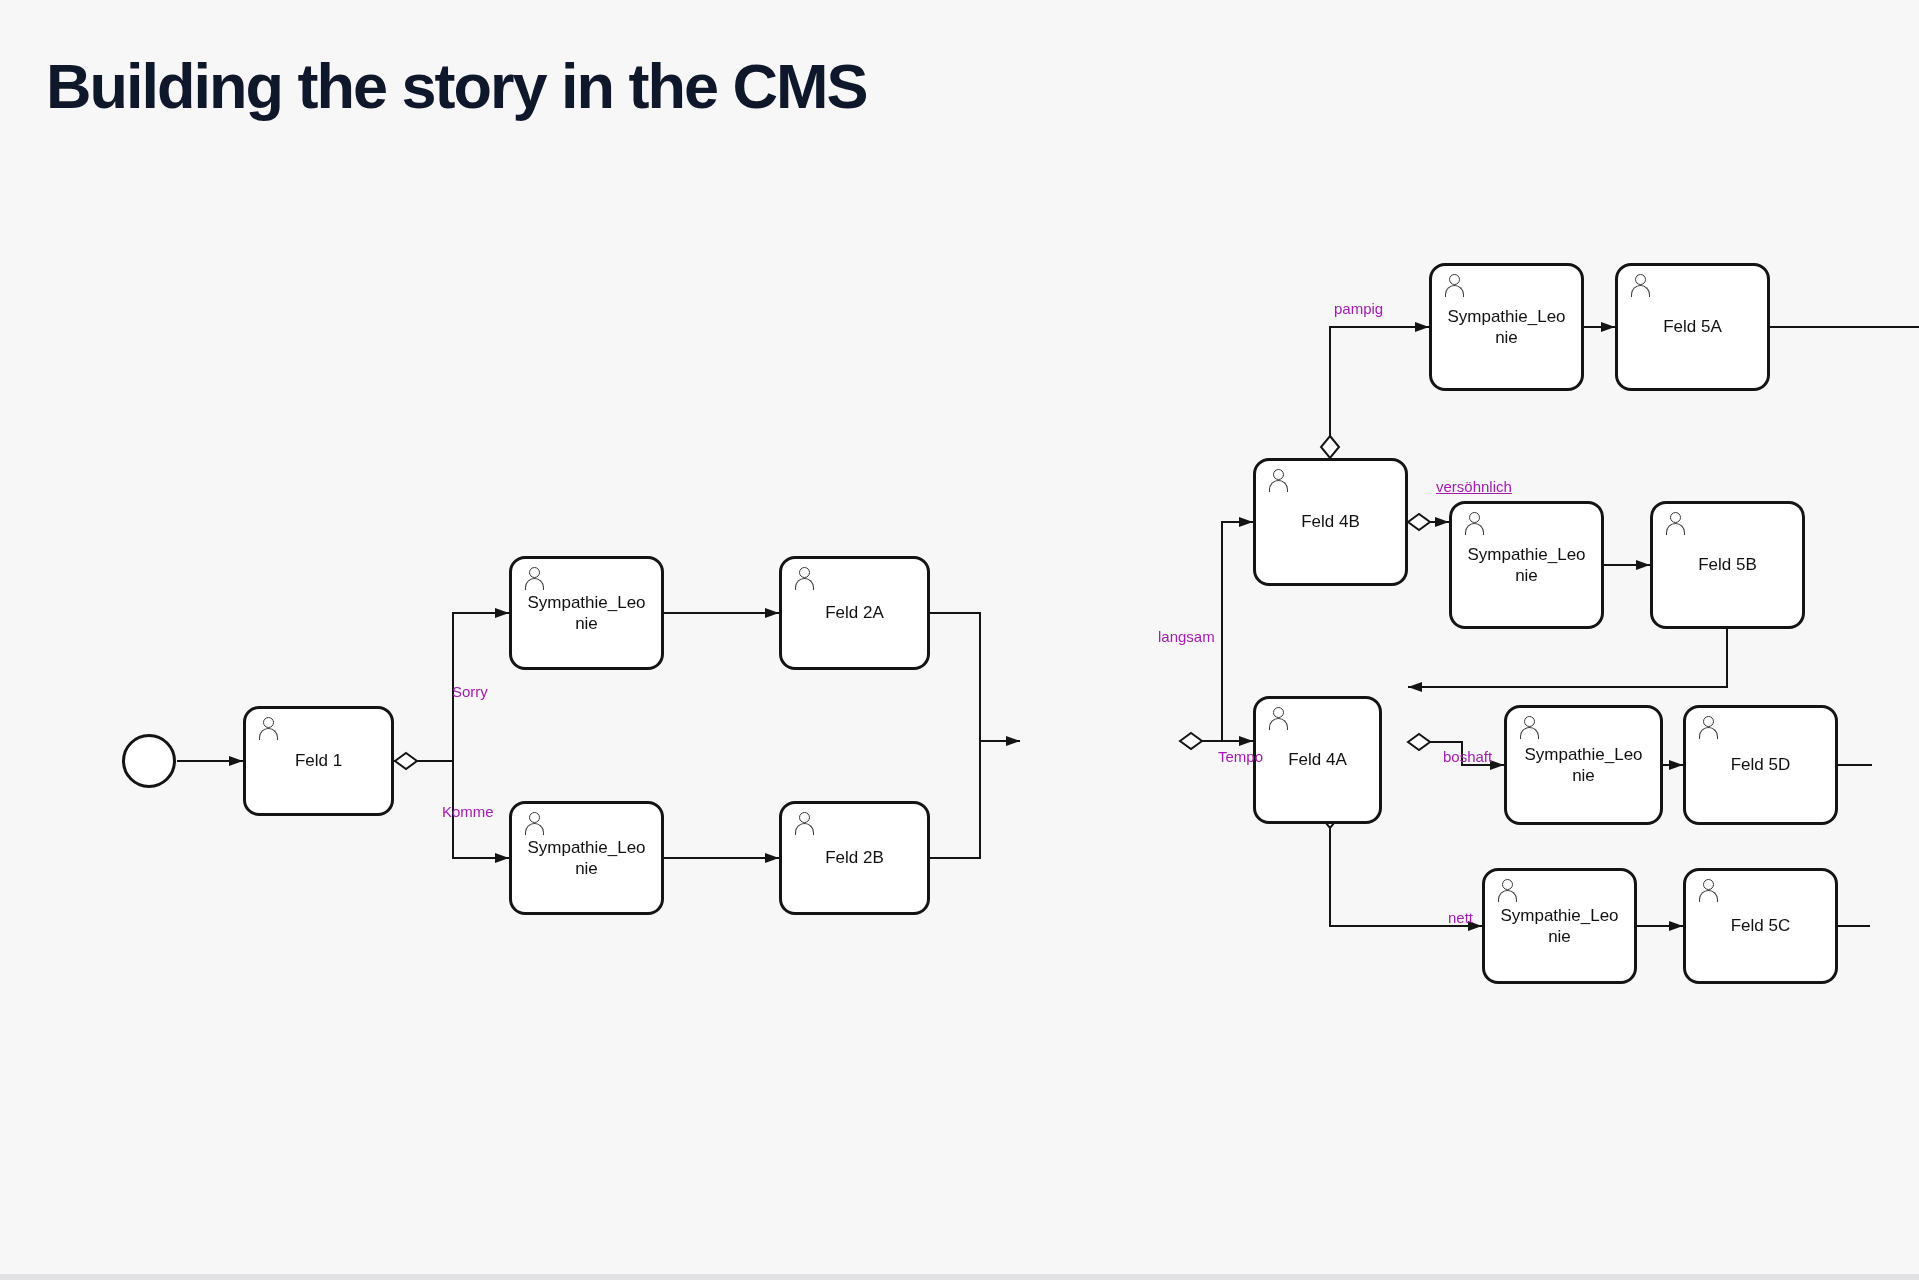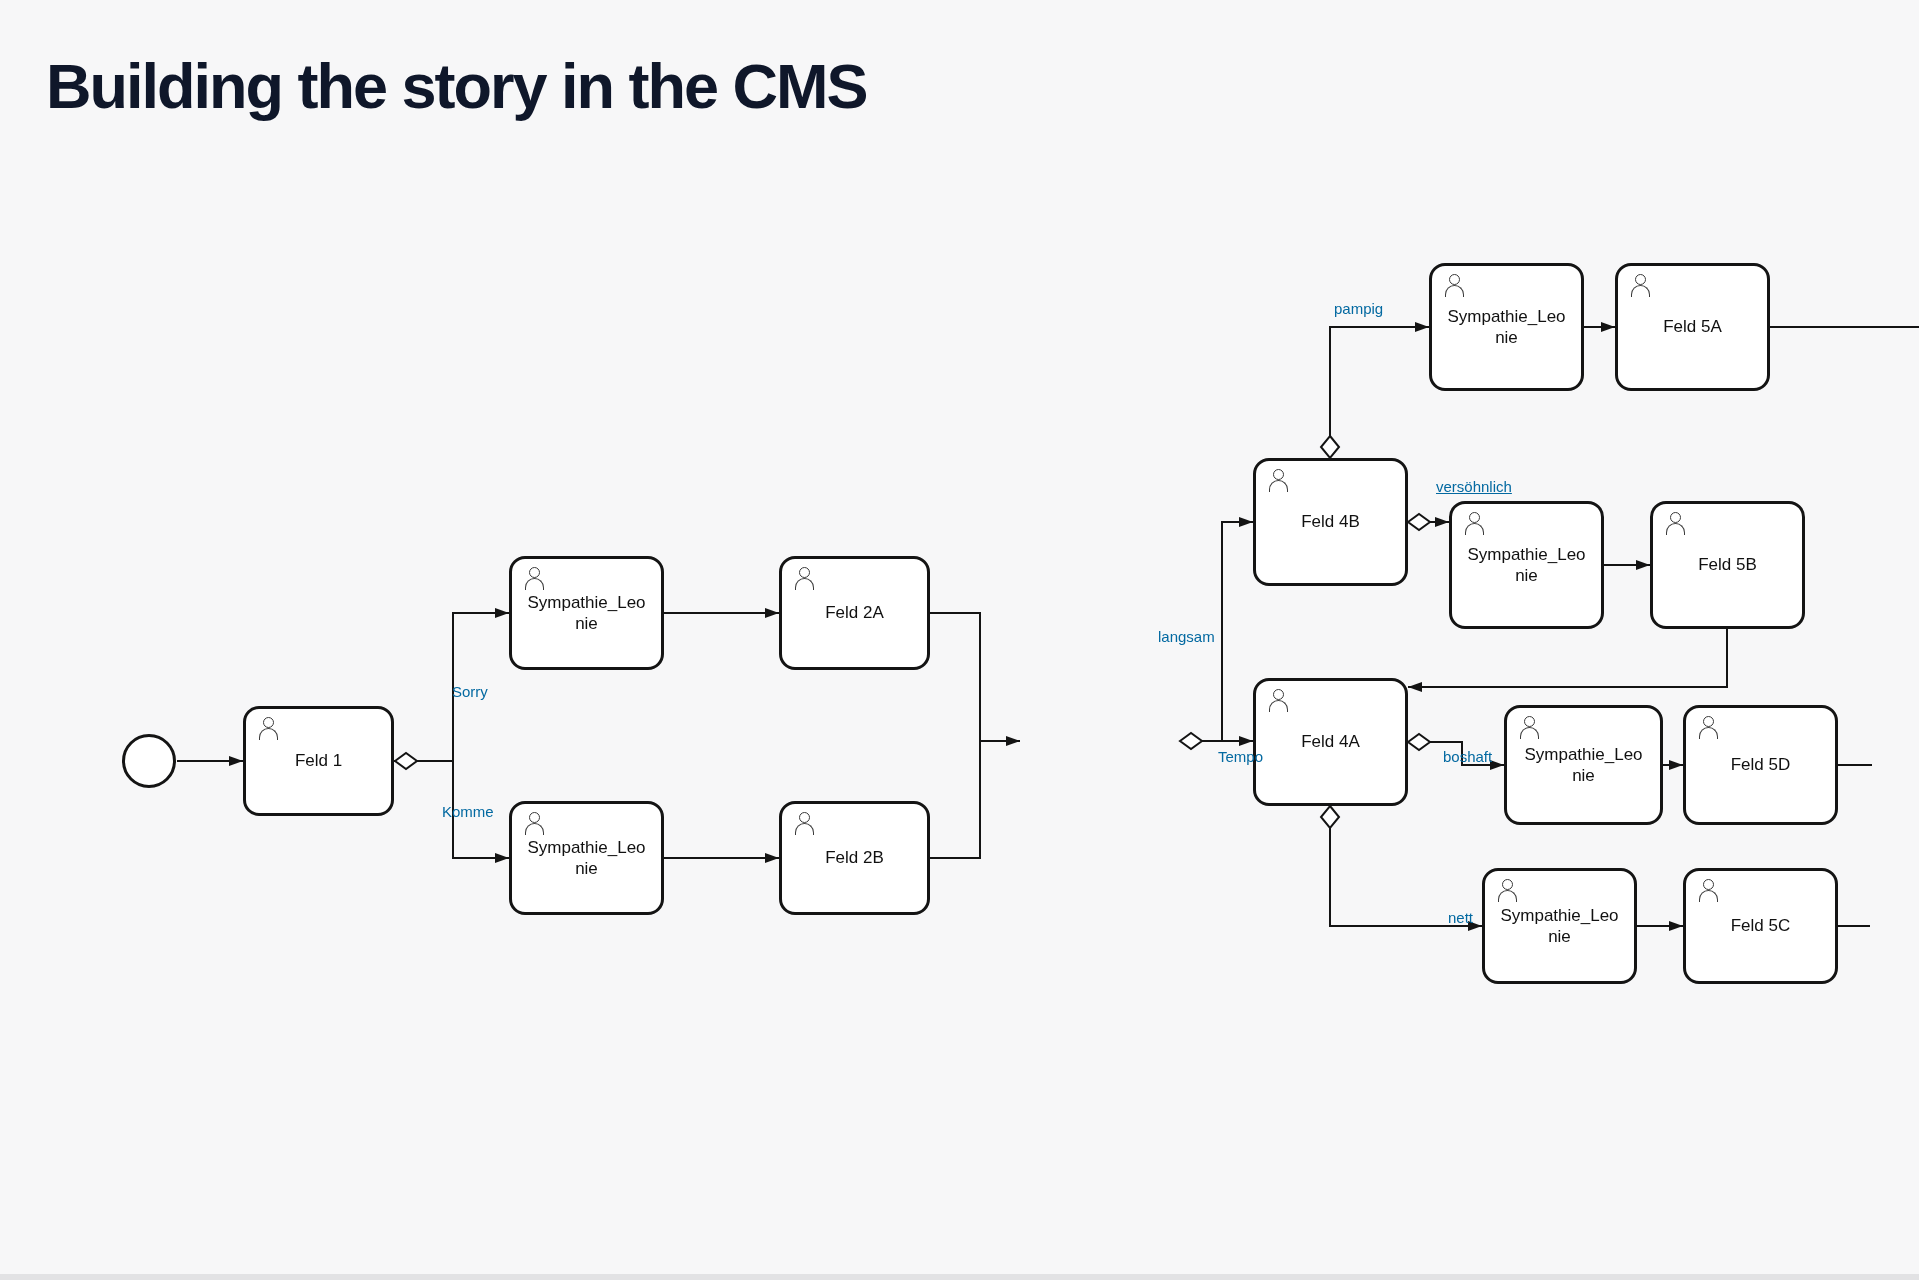--- a/index.html
+++ b/index.html
@@ -30,21 +30,21 @@
   }
   .uicon{position:absolute;left:10px;top:7px;width:24px;height:24px;}
   .uicon::before{
     content:"";position:absolute;left:7px;top:1px;width:9px;height:9px;
     border:1.8px solid #3a3a3a;border-radius:50%;background:#fff;
   }
   .uicon::after{
     content:"";position:absolute;left:3px;top:12px;width:17px;height:11px;
     border:1.8px solid #3a3a3a;border-bottom:none;border-radius:10px 10px 0 0;background:#fff;
   }
-  .elabel{position:absolute;font-size:15px;color:#0369a1;white-space:nowrap;}
+  .elabel{position:absolute;font-size:15px;color:#a21caf;white-space:nowrap;}
   .bottom-edge{position:absolute;left:0;bottom:0;width:100%;height:6px;background:#e2e2e4;}
 </style>
 </head>
 <body>
 
 <div class="screen">
 
   <div class="page-title">Building the story in the CMS</div>
 
   <svg class="connectors" width="1919" height="1280" viewBox="0 0 1919 1280" xmlns="http://www.w3.org/2000/svg">
@@ -135,21 +135,21 @@
     <span class="uicon"></span>
     <div class="tlabel">Sympathie_Leo
 nie</div>
   </div>
 
   <div class="task" style="left:1650px;top:501px;width:155px;height:128px;">
     <span class="uicon"></span>
     <div class="tlabel">Feld 5B</div>
   </div>
 
-  <div class="task" style="left:1253px;top:678px;width:155px;height:128px;">
+  <div class="task" style="left:1253px;top:696px;width:129px;height:128px;">
     <span class="uicon"></span>
     <div class="tlabel">Feld 4A</div>
   </div>
 
   <div class="task" style="left:1504px;top:705px;width:159px;height:120px;">
     <span class="uicon"></span>
     <div class="tlabel">Sympathie_Leo
 nie</div>
   </div>
 

